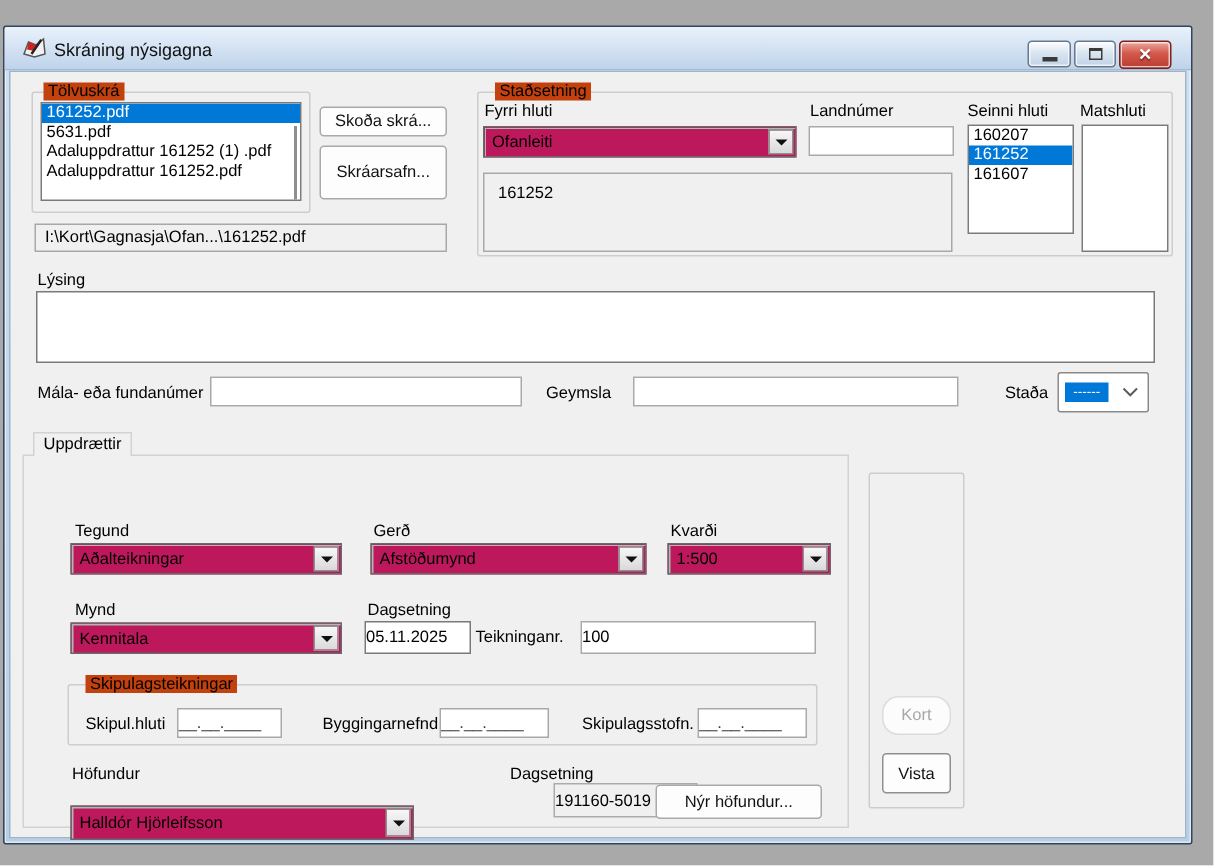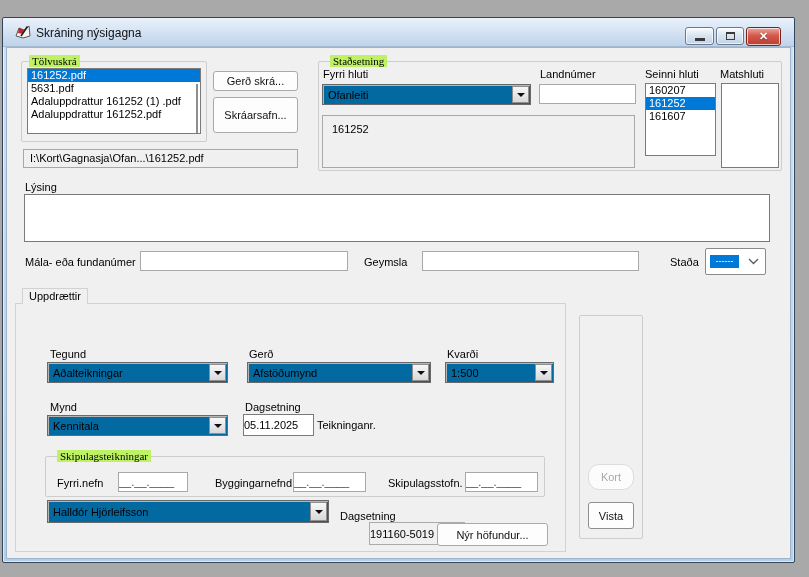--- a/index.html
+++ b/index.html
@@ -39,38 +39,38 @@
   }
   .min-glyph { width: 10px; height: 3px; background: #3a3a3a; margin-top: 7px; }
   .max-glyph { width: 9px; height: 8px; border: 1px solid #3a3a3a; border-top-width: 2px; background: transparent; }
   .client {
     position: absolute; left: 6px; top: 47px; width: 785px; height: 512px;
     background: #f0f0f0; border: 1px solid #9db4ca;
   }
   
   .lbl { position: absolute; white-space: nowrap; color: #000; }
   .group { position: absolute; border: 1px solid #cdcdcd; border-radius: 2px; }
-  .group-label { position: absolute; background: #bef264; padding: 0 3px; line-height: 12px; white-space: nowrap; font-family: Liberation Serif, serif; }
+  .group-label { position: absolute; background: #c2410c; padding: 0 3px; line-height: 12px; white-space: nowrap; }
   .listbox { position: absolute; background: #fff; border: 1px solid #7a7a7a; overflow: hidden; }
   .lb-item { height: 13px; line-height: 13px; padding-left: 3px; white-space: nowrap; }
   .lb-item.selected { background: #0078d7; color: #fff; }
   .tb {
     position: absolute; background: #fff; border: 1px solid #7a7a7a;
     font-family: inherit; font-size: 11px; padding: 0 0; color: #000;
   }
   .tb.light { border-color: #a9a9a9; }
   .tb.readonly { background: #f0f0f0; border-color: #ababab; }
   .btn {
     position: absolute; background: #fdfdfd; border: 1px solid #a9a9a9; border-radius: 3px;
     font-family: inherit; font-size: 11px; color: #111;
     display: flex; align-items: center; justify-content: center; white-space: nowrap;
   }
   .btn.disabled { color: #a8a8a8; border-color: #dcdcdc; background: #fcfcfc; border-radius: 11px; }
   .combo3d {
-    position: absolute; background: #0369a1; border: 1px solid #696969;
+    position: absolute; background: #be185d; border: 1px solid #696969;
     box-shadow: inset 1px 1px 0 #b5b5b5;
     text-align: right;
   }
   .combo-text { position: absolute; left: 5px; top: 50%; transform: translateY(-50%); white-space: nowrap; }
   .combo-btn {
     position: absolute; right: 1px; top: 1px; bottom: 1px; width: 17px;
     background: linear-gradient(#f7f7f7, #d9d9d9); border: 1px solid #8f8f8f;
     display: flex; align-items: center; justify-content: center;
   }
   .arrow-down { width: 0; height: 0; border-left: 4px solid transparent; border-right: 4px solid transparent; border-top: 4px solid #101010; }
@@ -118,21 +118,21 @@
 
   <div class="group" style="left:21px;top:61px;width:186px;height:81px"></div>
   <span class="group-label" style="left:29px;top:55px">Tölvuskrá</span>
   <div class="listbox" style="left:27px;top:68px;width:174px;height:66px">
     <span class="scroll-thumb"></span>
       <div class="lb-item selected">161252.pdf</div>
       <div class="lb-item">5631.pdf</div>
       <div class="lb-item">Adaluppdrattur 161252 (1) .pdf</div>
       <div class="lb-item">Adaluppdrattur 161252.pdf</div>
     </div>
-  <button class="btn" style="left:213px;top:71px;width:85px;height:20px">Gerð skrá...</button>
+  <button class="btn" style="left:213px;top:71px;width:85px;height:20px">Skoða skrá...</button>
   <button class="btn" style="left:213px;top:97px;width:85px;height:36px">Skráarsafn...</button>
   <div class="info-box" style="left:23px;top:149px;width:275px;height:19px;line-height:17px;padding-left:6px">I:\Kort\Gagnasja\Ofan...\161252.pdf</div>
 
   <div class="group" style="left:318px;top:61px;width:464px;height:110px"></div>
   <span class="group-label" style="left:330px;top:55px">Staðsetning</span>
 
   <span class="lbl" style="left:323px;top:68px">Fyrri hluti</span>
   <div class="combo3d" style="left:322px;top:84px;width:209px;height:21px">
     <span class="combo-text">Ofanleiti</span>
     <span class="combo-btn">
@@ -198,32 +198,33 @@
   <span class="lbl" style="left:50px;top:401px;z-index:2">Mynd</span>
   <div class="combo3d" style="left:47px;top:415px;width:181px;height:21px;z-index:2">
     <span class="combo-text">Kennitala</span>
     <span class="combo-btn">
         <span class="arrow-down"></span>
       </span>
   </div>
   <span class="lbl" style="left:245px;top:401px;z-index:2">Dagsetning</span>
   <input class="tb" style="left: 243px; top: 414px; width: 71px; height: 22px; z-index: 2;" value="05.11.2025">
   <span class="lbl" style="left:317px;top:419px;z-index:2">Teikninganr.</span>
+  <input class="tb light" style="left: 387px; top: 414px; width: 157px; height: 22px; z-index: 2;" value="100">
 
   <div class="group" style="left:45px;top:456px;width:500px;height:41px;z-index:2"></div>
   <span class="group-label" style="left:57px;top:450px;z-index:2">Skipulagsteikningar</span>
-  <span class="lbl" style="left:57px;top:477px;z-index:2">Fyrri.nefn</span>
+  <span class="lbl" style="left:57px;top:477px;z-index:2">Skipul.hluti</span>
   <input class="tb light" style="left: 118px; top: 472px; width: 70px; height: 20px; z-index: 2; color: rgb(60, 60, 60);" value="__.__.____">
   <span class="lbl" style="left:215px;top:477px;z-index:2">Byggingarnefnd</span>
   <input class="tb light" style="left: 293px; top: 472px; width: 73px; height: 20px; z-index: 2; color: rgb(60, 60, 60);" value="__.__.____">
   <span class="lbl" style="left:388px;top:477px;z-index:2">Skipulagsstofn.</span>
   <input class="tb light" style="left: 465px; top: 472px; width: 73px; height: 20px; z-index: 2; color: rgb(60, 60, 60);" value="__.__.____">
 
   <span class="lbl" style="left:48px;top:510px;z-index:2">Höfundur</span>
-  <div class="combo3d" style="left:47px;top:500px;width:282px;height:23px;z-index:2">
+  <div class="combo3d" style="left:47px;top:537px;width:229px;height:23px;z-index:2">
     <span class="combo-text">Halldór Hjörleifsson</span>
     <span class="combo-btn">
         <span class="arrow-down"></span>
       </span>
   </div>
   <span class="lbl" style="left:340px;top:510px;z-index:2">Dagsetning</span>
   <input class="tb readonly" style="left: 333px; top: 522px; width: 96px; height: 23px; z-index: 2; margin-left: 36px;" readonly="" value="191160-5019">
   <button class="btn" style="left:437px;top:523px;width:111px;height:23px;z-index:2">Nýr höfundur...</button>
 
   <div class="group" style="left:579px;top:315px;width:64px;height:224px"></div>

